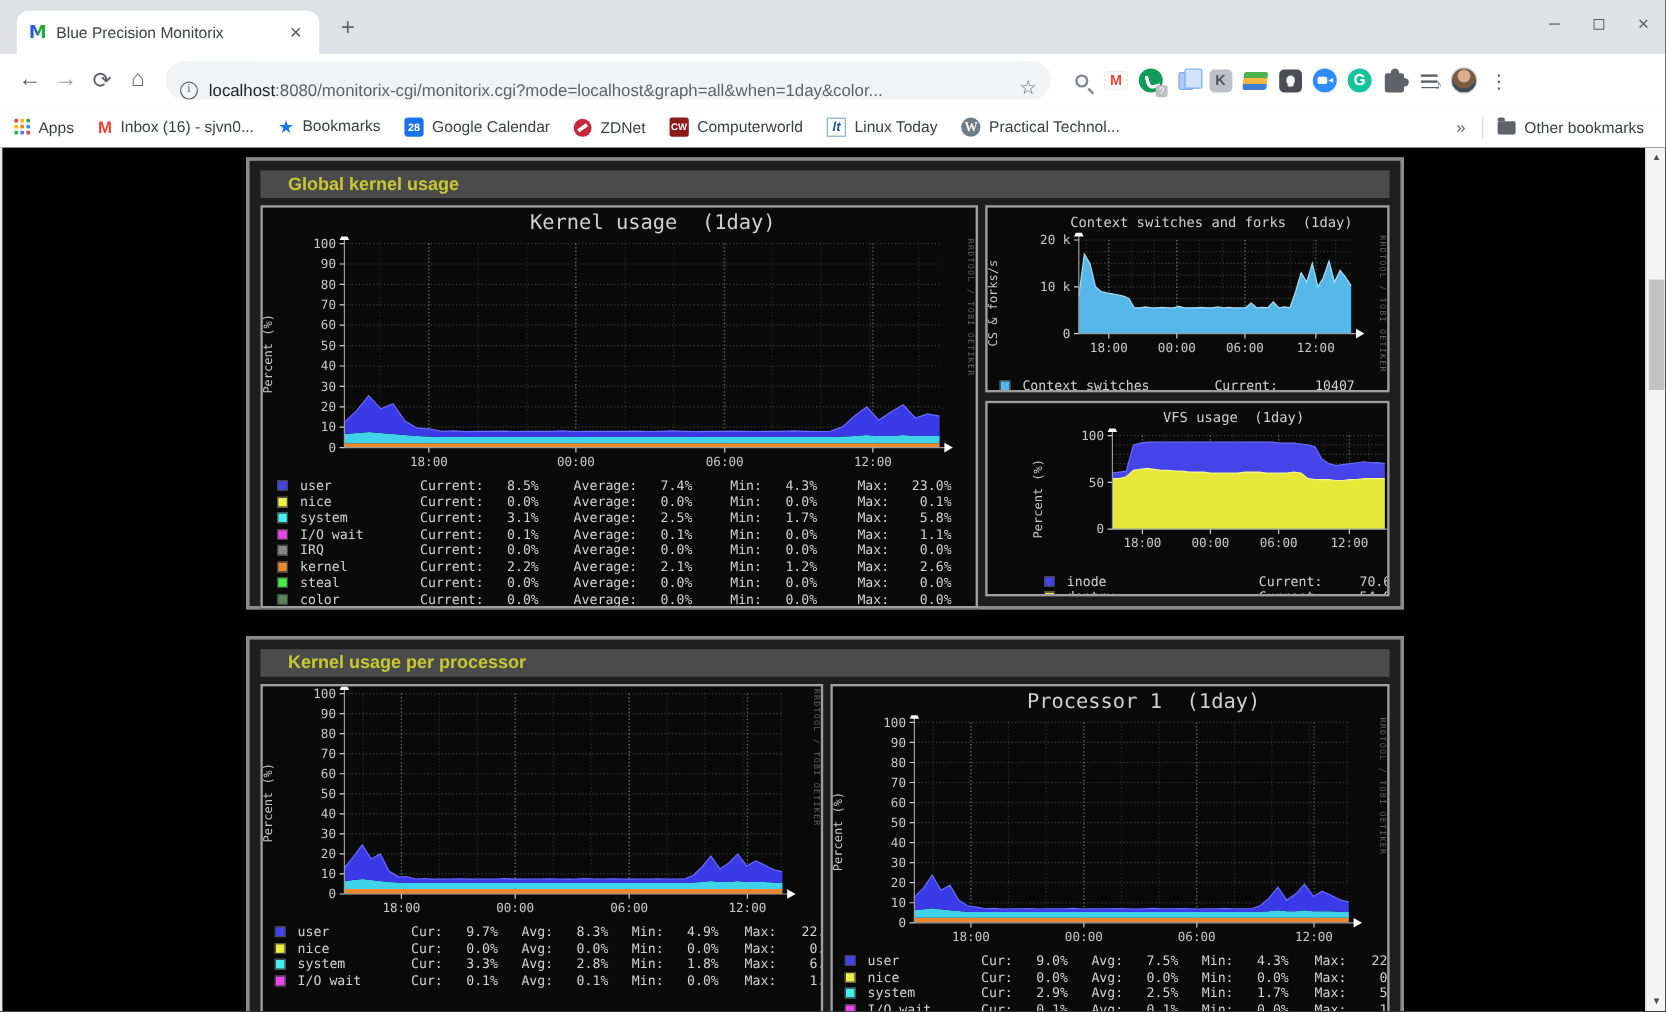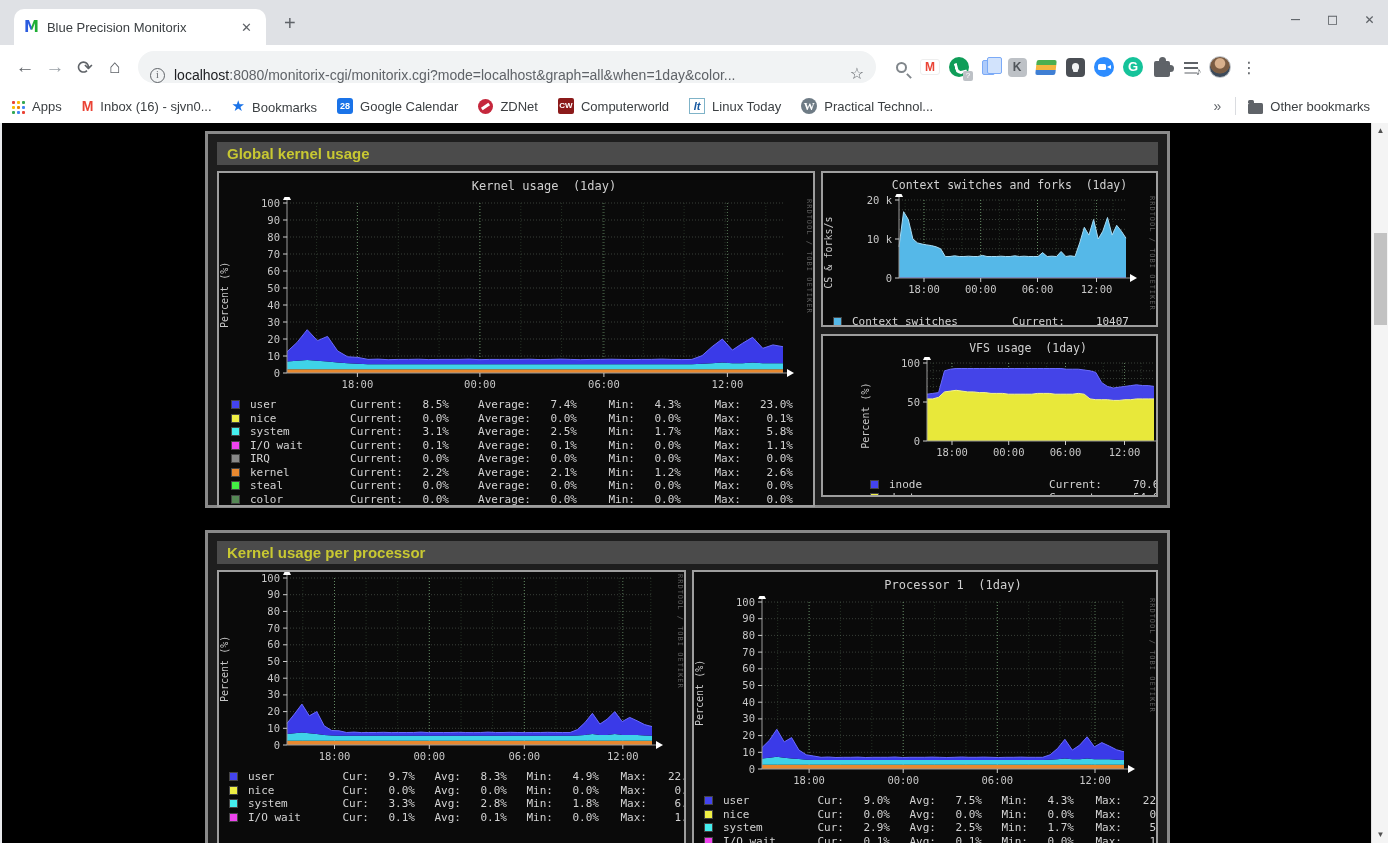--- a/index.html
+++ b/index.html
@@ -50,21 +50,21 @@
   .ic-puzzle { width:16px; height:16px; background:#5f6368; border-radius:2px; position:relative; margin-top:3px; }
   .ic-puzzle::before { content:""; position:absolute; left:4.5px; top:-4px; width:7px; height:7px; background:#5f6368; border-radius:50%; }
   .ic-puzzle::after { content:""; position:absolute; right:-4px; top:4.5px; width:7px; height:7px; background:#5f6368; border-radius:50%; }
   .ic-playlist { width:14px; height:2.5px; background:#5f6368; box-shadow:0 5px 0 #5f6368, 0 10px 0 -0.5px #5f6368; margin-top:-8px; position:relative; }
   .ic-playlist::after { content:"♪"; position:absolute; left:12px; top:3px; font-size:11px; color:#5f6368; }
   .ic-avatar { width:22px; height:22px; border-radius:50%; background:radial-gradient(circle at 50% 32%, #d8b08c 0 28%, #7a5c43 34% 58%, #3c4a5a 62%); border:1px solid #c0c4c9; }
   .ic-dots { color:#5f6368; font-size:16px; font-family:"DejaVu Sans",sans-serif; }
 
   
   .bookmarks { height:34px; background:#fff; display:flex; align-items:center; padding:0 12px; font-size:13px; color:#3c4043; }
-  .bm { display:flex; align-items:flex-end; gap:7px; margin-right:20px; white-space:nowrap; }
+  .bm { display:flex; align-items:flex-start; gap:7px; margin-right:20px; white-space:nowrap; }
   .ic-apps { width:13px; height:13px; display:grid; grid-template-columns:repeat(3,3px); grid-template-rows:repeat(3,3px); gap:2px; }
   .ic-apps i { background:#ea4335; border-radius:1px; }
   .ic-apps i:nth-child(2){background:#fbbc04}.ic-apps i:nth-child(3){background:#34a853}
   .ic-apps i:nth-child(4){background:#fbbc04}.ic-apps i:nth-child(5){background:#ea8600}.ic-apps i:nth-child(6){background:#4285f4}
   .ic-apps i:nth-child(7){background:#34a853}.ic-apps i:nth-child(8){background:#4285f4}.ic-apps i:nth-child(9){background:#ea4335}
   .ic-gmail2 { color:#ea4335; font-weight:bold; font-size:14px; }
   .ic-gmail2::before { content:"M"; }
   .ic-bstar { color:#1a73e8; font-size:15px; }
   .ic-cal { width:16px; height:16px; background:#1a73e8; border-radius:3px; color:#fff; font-size:9px; font-weight:bold; text-align:center; line-height:16px; }
   .ic-cal::before { content:"28"; }
@@ -80,32 +80,32 @@
   .bm-overflow { color:#5f6368; font-size:14px; margin-right:14px; }
   .bm-divider { width:1px; height:18px; background:#dadce0; margin-right:12px; }
   .ic-folder { width:15px; height:11px; background:#5f6368; border-radius:1.5px; position:relative; margin-top:2px; }
   .ic-folder::before { content:""; position:absolute; left:0; top:-2.5px; width:6px; height:3px; background:#5f6368; border-radius:1.5px 1.5px 0 0; }
 
   
   .content { position:relative; height:720px; background:#000; border-left:2px solid #e8eaed; overflow:hidden; }
   .section { position:absolute; left:203px; width:965px; background:#1e1e1e; border:3px solid #8a8a8a; padding:8px 9px; }
   .sec1 { top:8px; height:377px; }
   .sec2 { top:407px; height:560px; }
-  .sec-header { height:23px; background:#4b4b4b; color:#c8c832; font-weight:bold; font-size:15px; line-height:23px; padding-left:10px; }
+  .sec-header { height:23px; background:#4b4b4b; color:#c8c832; font-weight:bold; font-size:15px; line-height:23px; padding-left:23px; }
   .graphs-row { display:flex; gap:6px; margin-top:6px; align-items:flex-start; }
   .rcol { display:flex; flex-direction:column; gap:7px; }
 
   .gpanel { background:#0a0a0a; border:2px solid #9e9e9e; overflow:hidden; }
   .gp-kernel { width:610px; height:336px; }
   .gp-ctx { width:337px; height:156px; }
   .gp-vfs { width:337px; height:163px;padding-left:37px; }
   .gp-proc { width:474px; height:280px; }
   .gp-proc2 { width:471px; }
 
-  .graph-title { font-family:"DejaVu Sans Mono",monospace; font-size:12px; color:#d0d0d0; text-align:center; height:24px; line-height:27px; white-space:pre; padding-left:56px; }
+  .graph-title { font-family:"DejaVu Sans Mono",monospace; font-size:17px; color:#d0d0d0; text-align:center; height:24px; line-height:27px; white-space:pre; padding-left:56px; }
   .gp-ctx .graph-title, .gp-vfs .graph-title { font-size:11.5px; height:21px; line-height:24px; padding-left:40px; }
   .graph-row { display:flex; }
   .vlab { width:20px; writing-mode:vertical-rl; transform:rotate(180deg); text-align:center; font-family:"DejaVu Sans Mono",monospace; font-size:10px; color:#c8c8c8; white-space:pre; }
   .credit { width:16px; writing-mode:vertical-rl; font-family:"DejaVu Sans Mono",monospace; font-size:7px; letter-spacing:1px; color:#5f5f5f; padding-top:2px; white-space:pre; }
   .chart { flex:1; }
   .ch-kernel { height:196px; } .ch-ctx { height:104px; } .ch-vfs { height:101px; } .ch-proc { height:193px; }
 
   .lg { display:grid; grid-auto-rows:13.5px; align-items:center; font-family:"DejaVu Sans Mono",monospace; font-size:11px; color:#d2d2d2; }
   .lg span { white-space:pre; overflow:hidden; }
   .lg .sw { width:9px; height:9px; border:1px solid #444; justify-self:start; }

